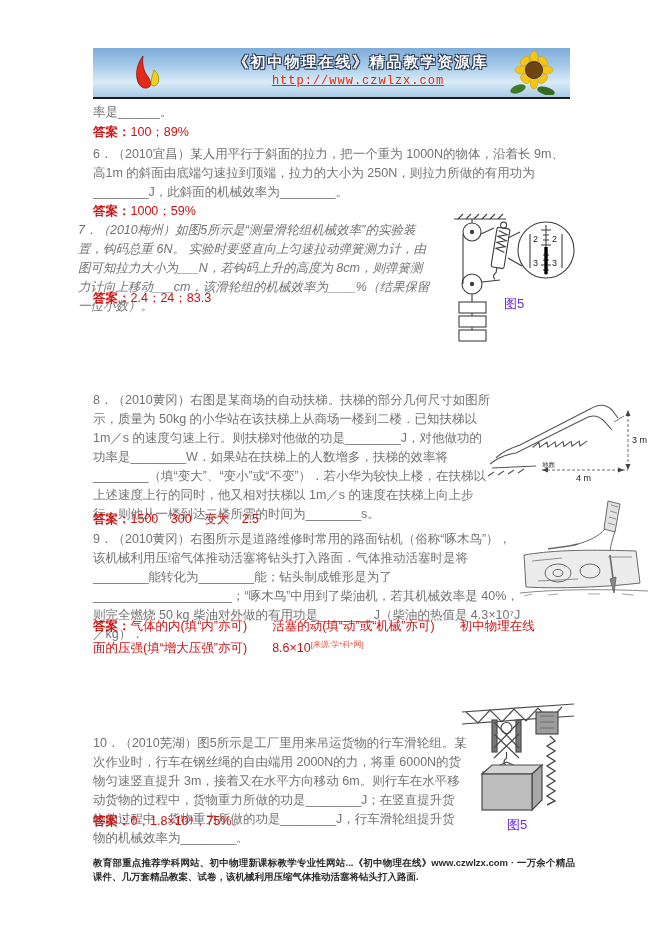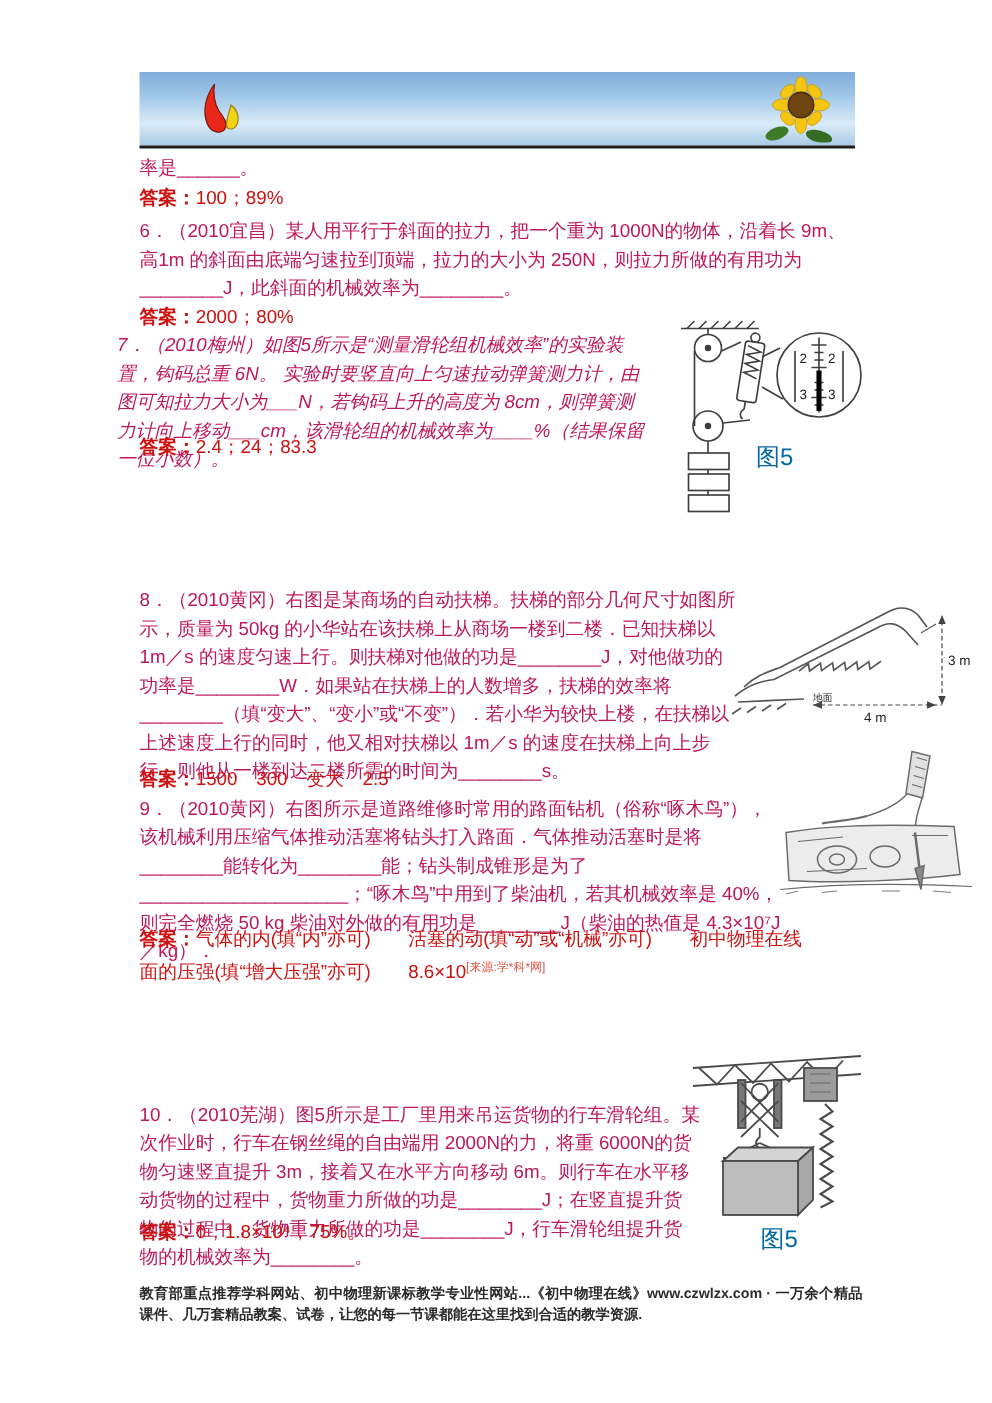--- a/index.html
+++ b/index.html
@@ -22,41 +22,43 @@
     white-space:nowrap;
   }
   .banner-url{
     position:absolute;left:140px;top:26px;width:250px;text-align:center;
     color:#e82500;font-size:12px;font-family:"Liberation Mono","DejaVu Sans Mono",monospace;
     text-decoration:underline;letter-spacing:1px;cursor:pointer;
   }
   .logo{position:absolute;left:36px;top:4px;width:42px;height:42px;}
   .sunflower{position:absolute;right:14px;top:3px;width:46px;height:44px;}
   
-  .qtext{font-size:12.5px;line-height:19px;color:#be185d;}
+  .qtext{font-size:12.5px;line-height:19px;color:#737373;}
   .ans{font-size:12.5px;line-height:18px;color:#cc1111;white-space:nowrap;}
   .ans-label{font-weight:bold;margin-top:28px;}
   .watermark{font-size:8px;color:#dd5544;vertical-align:super;}
-  .figlabel{font-size:16px;color:#0369a1;}
+  .figlabel{font-size:13px;color:#6d28d9;}
   .footer{
     font-size:9.5px;line-height:14px;font-weight:bold;color:#2b2b2b;
     text-align:justify;
   }
   svg{display:block;}
 </style>
 </head>
 <body>
 
 <div class="abs banner">
   <div class="logo">
     <svg width="42" height="42" viewBox="0 0 42 42">
       <path d="M14,4 C8,12 6,22 9,30 C11,36 18,38 21,34 C23,30 20,26 17,22 C14,17 13,10 14,4 Z" fill="#e8291a" stroke="#7a140c" stroke-width="0.8"></path>
       <path d="M25,18 C29,21 31,26 29,31 C27,35 22,35 22,31 C22,27 24,22 25,18 Z" fill="#f2d217" stroke="#9a8410" stroke-width="0.8"></path>
     </svg>
   </div>
+  <div class="banner-title">《初中物理在线》精品教学资源库</div>
+  <div class="banner-url">http://www.czwlzx.com</div>
   <div class="sunflower">
     <svg width="46" height="44" viewBox="0 0 46 44">
       <g fill="#f4c513" stroke="#c89a08" stroke-width="0.5">
         <ellipse cx="24" cy="7" rx="4" ry="7"></ellipse>
           <ellipse cx="24" cy="31" rx="4" ry="7"></ellipse>
         <ellipse cx="12" cy="19" rx="7" ry="4"></ellipse>
           <ellipse cx="36" cy="19" rx="7" ry="4"></ellipse>
         <ellipse cx="15" cy="10" rx="5.5" ry="3.5" transform="rotate(-45 15 10)"></ellipse>
         <ellipse cx="33" cy="10" rx="5.5" ry="3.5" transform="rotate(45 33 10)"></ellipse>
         <ellipse cx="15" cy="28" rx="5.5" ry="3.5" transform="rotate(45 15 28)"></ellipse>
@@ -66,21 +68,21 @@
       <ellipse cx="8" cy="38" rx="8" ry="4" fill="#3f7a28" transform="rotate(-20 8 38)"></ellipse>
       <ellipse cx="36" cy="40" rx="9" ry="4" fill="#356b22" transform="rotate(15 36 40)"></ellipse>
     </svg>
   </div>
 </div>
 
 <div class="abs qtext" style="left:93px;top:103px;width:478px;">率是______。</div>
 <div class="abs ans" style="left:93px;top:123px;"><span class="ans-label">答案：</span><span>100；89%</span></div>
 
 <div class="abs qtext" style="left:93px;top:145px;width:478px;">6．（2010宜昌）某人用平行于斜面的拉力，把一个重为 1000N的物体，沿着长 9m、高1m 的斜面由底端匀速拉到顶端，拉力的大小为 250N，则拉力所做的有用功为________J，此斜面的机械效率为________。</div>
-<div class="abs ans" style="left:93px;top:202px;"><span class="ans-label">答案：</span><span>2000；80%</span></div>
+<div class="abs ans" style="left:93px;top:202px;"><span class="ans-label">答案：</span><span>1000；59%</span></div>
 
 <div class="abs qtext" style="left:78px;top:221px;width:352px;font-style:italic;">7．（2010梅州）如图5所示是“测量滑轮组机械效率”的实验装置，钩码总重 6N。 实验时要竖直向上匀速拉动弹簧测力计，由图可知拉力大小为___N，若钩码上升的高度为 8cm，则弹簧测力计向上移动___cm，该滑轮组的机械效率为____%（结果保留一位小数）。</div>
 <div class="abs ans" style="left:93px;top:289px;"><span class="ans-label">答案：</span><span>2.4；24；83.3</span></div>
 
 <div class="abs" style="left:448px;top:212px;">
   <svg width="130" height="140" viewBox="0 0 130 140">
     <g stroke="#3e3e3e" fill="none" stroke-width="1.1">
       <line x1="6" y1="7" x2="58" y2="7"></line>
       <path d="M10,7 l5,-5 M18,7 l5,-5 M26,7 l5,-5 M34,7 l5,-5 M42,7 l5,-5 M50,7 l5,-5"></path>
       <line x1="24" y1="7" x2="24" y2="11"></line>
@@ -200,13 +202,13 @@
     </g>
     <g stroke="#4a4a4a" stroke-width="1.2">
       <polygon points="20,74 30,65 80,65 70,74" fill="#d4d4d4"></polygon>
       <polygon points="70,74 80,65 80,100 70,110" fill="#a8a8a8"></polygon>
       <rect x="20" y="74" width="50" height="36" fill="#bdbdbd"></rect>
     </g>
   </svg>
 </div>
 <div class="abs figlabel" style="left:507px;top:816px;">图5</div>
 
-<div class="abs footer" style="left:93px;top:856px;width:482px;">教育部重点推荐学科网站、初中物理新课标教学专业性网站...《初中物理在线》www.czwlzx.com · 一万余个精品课件、几万套精品教案、试卷，让您的每一节课都能在这里找到合适的教学资源.</div>
+<div class="abs footer" style="left:93px;top:856px;width:482px;">教育部重点推荐学科网站、初中物理新课标教学专业性网站...《初中物理在线》www.czwlzx.com · 一万余个精品课件、几万套精品教案、试卷，该机械利用压缩气体推动活塞将钻头打入路面.</div>
 
 </body></html>

